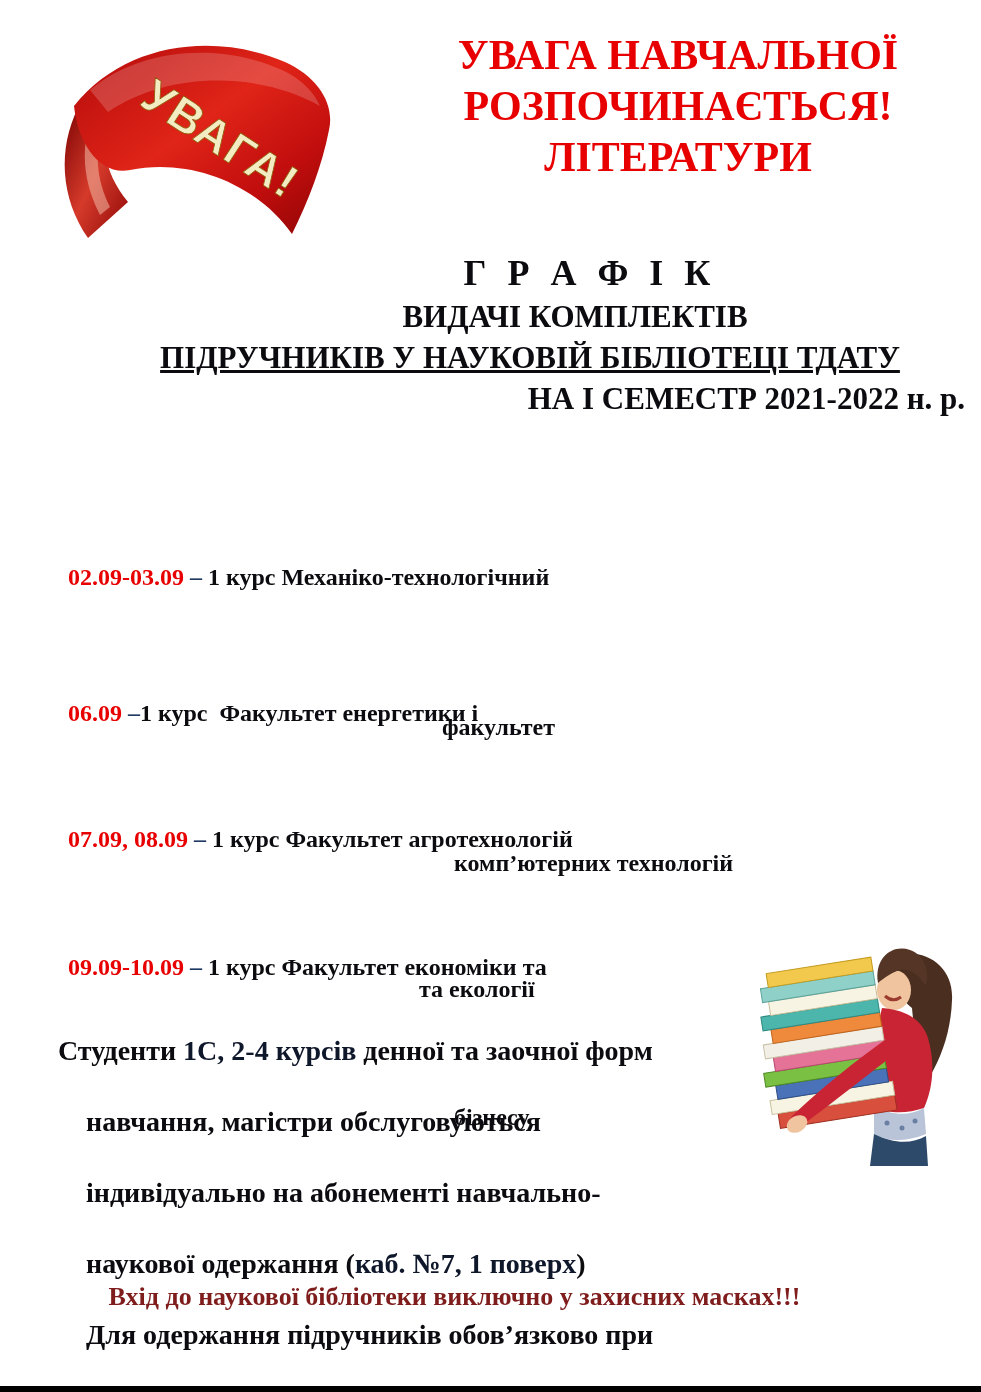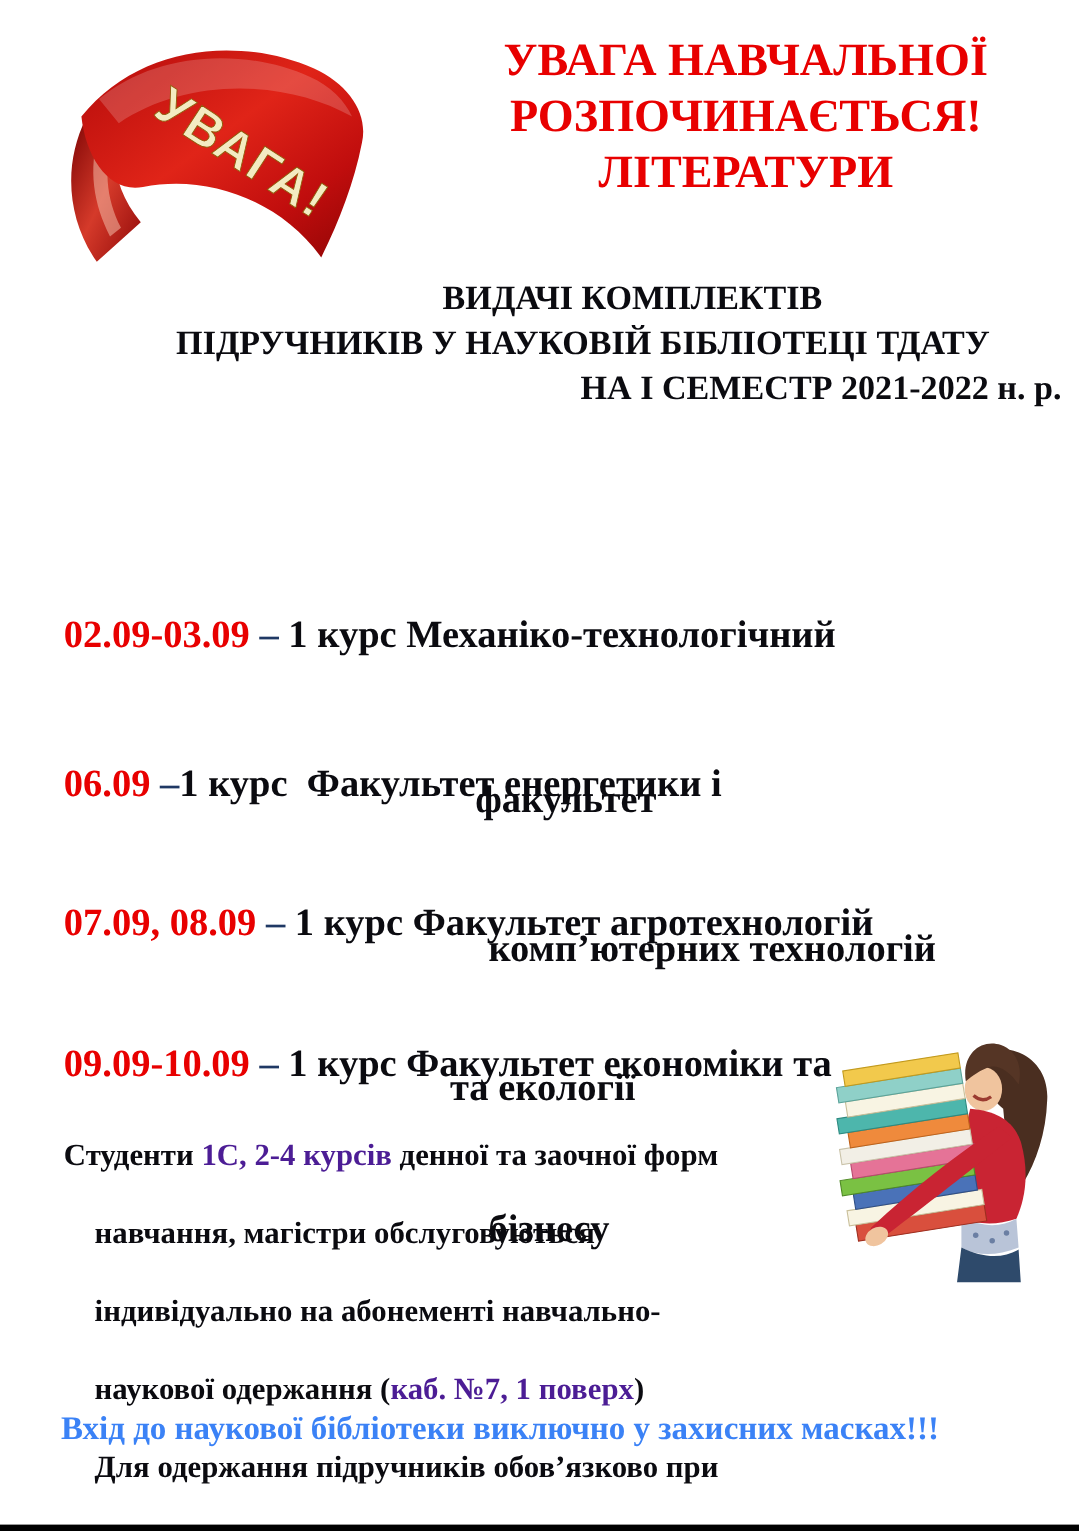--- a/index.html
+++ b/index.html
@@ -10,32 +10,32 @@
   .abs{position:absolute;}
   
   .main-title{
     left:388px;top:30px;width:580px;text-align:center;
     font-size:42px;font-weight:bold;line-height:51px;color:#e80000;
   }
   
   .heading{left:95px;top:250px;width:870px;color:#0b0b10;font-weight:bold;}
   .heading .h1{font-size:36px;line-height:46px;text-align:center;padding-left:120px;letter-spacing:6px;}
   .heading .h2{font-size:31px;line-height:41px;text-align:center;padding-left:90px;}
-  .heading .h3{font-size:31px;line-height:41px;text-align:center;}
+  .heading .h3{font-size:31px;line-height:41px;text-align:center;text-decoration:underline;}
   .heading .h4{font-size:31px;line-height:41px;text-align:right;padding-left:230px;}
   
-  .sched{left:58px;width:900px;font-size:35px;font-weight:bold;color:#0b0b10;line-height:50px;white-space:pre-wrap;}
+  .sched{left:68px;width:900px;font-size:24px;font-weight:bold;color:#0b0b10;line-height:50px;white-space:pre-wrap;}
   .sched .date{color:#e80000;}
   .sched .dash{color:#1f3864;}
   .sched .l2{white-space:pre-wrap;}
   
   .note{left:58px;top:1005px;width:680px;font-size:28px;font-weight:bold;line-height:35.5px;color:#0b0b10;white-space:pre-wrap;}
-  .red{color:#4c1d95;}
+  .red{color:#0f172a;}
   
-  .footer{left:0;top:1282px;width:909px;text-align:center;font-size:30px;font-weight:bold;color:#3b82f6;}
+  .footer{left:0;top:1282px;width:909px;text-align:center;font-size:26px;font-weight:bold;color:#7f1d1d;}
   .bottom-bar{left:0;top:1386px;width:981px;height:6px;background:#000;}
   
   .ribbon-box{left:30px;top:20px;width:320px;height:245px;}
   .student-box{left:742px;top:938px;width:235px;height:228px;}
 </style>
 </head>
 <body>
 
 <div id="canvas">
 
@@ -65,20 +65,21 @@
     </svg>
   </div>
 
   <div class="abs main-title">
     <div>УВАГА НАВЧАЛЬНОЇ</div>
     <div>РОЗПОЧИНАЄТЬСЯ!</div>
     <div>ЛІТЕРАТУРИ</div>
   </div>
 
   <div class="abs heading">
+    <div class="h1">Г Р А Ф І К</div>
     <div class="h2">ВИДАЧІ КОМПЛЕКТІВ</div>
     <div class="h3">ПІДРУЧНИКІВ У НАУКОВІЙ БІБЛІОТЕЦІ ТДАТУ</div>
     <div class="h4">НА І СЕМЕСТР 2021-2022 н. р.</div>
   </div>
 
   <div class="abs sched" style="top:452px;">
     <div><span class="date">02.09-03.09</span><span class="dash"> – </span><span>1 курс Механіко-технологічний</span></div>
     <div class="l2" style="padding-left:374px;">факультет</div>
   </div>
 

